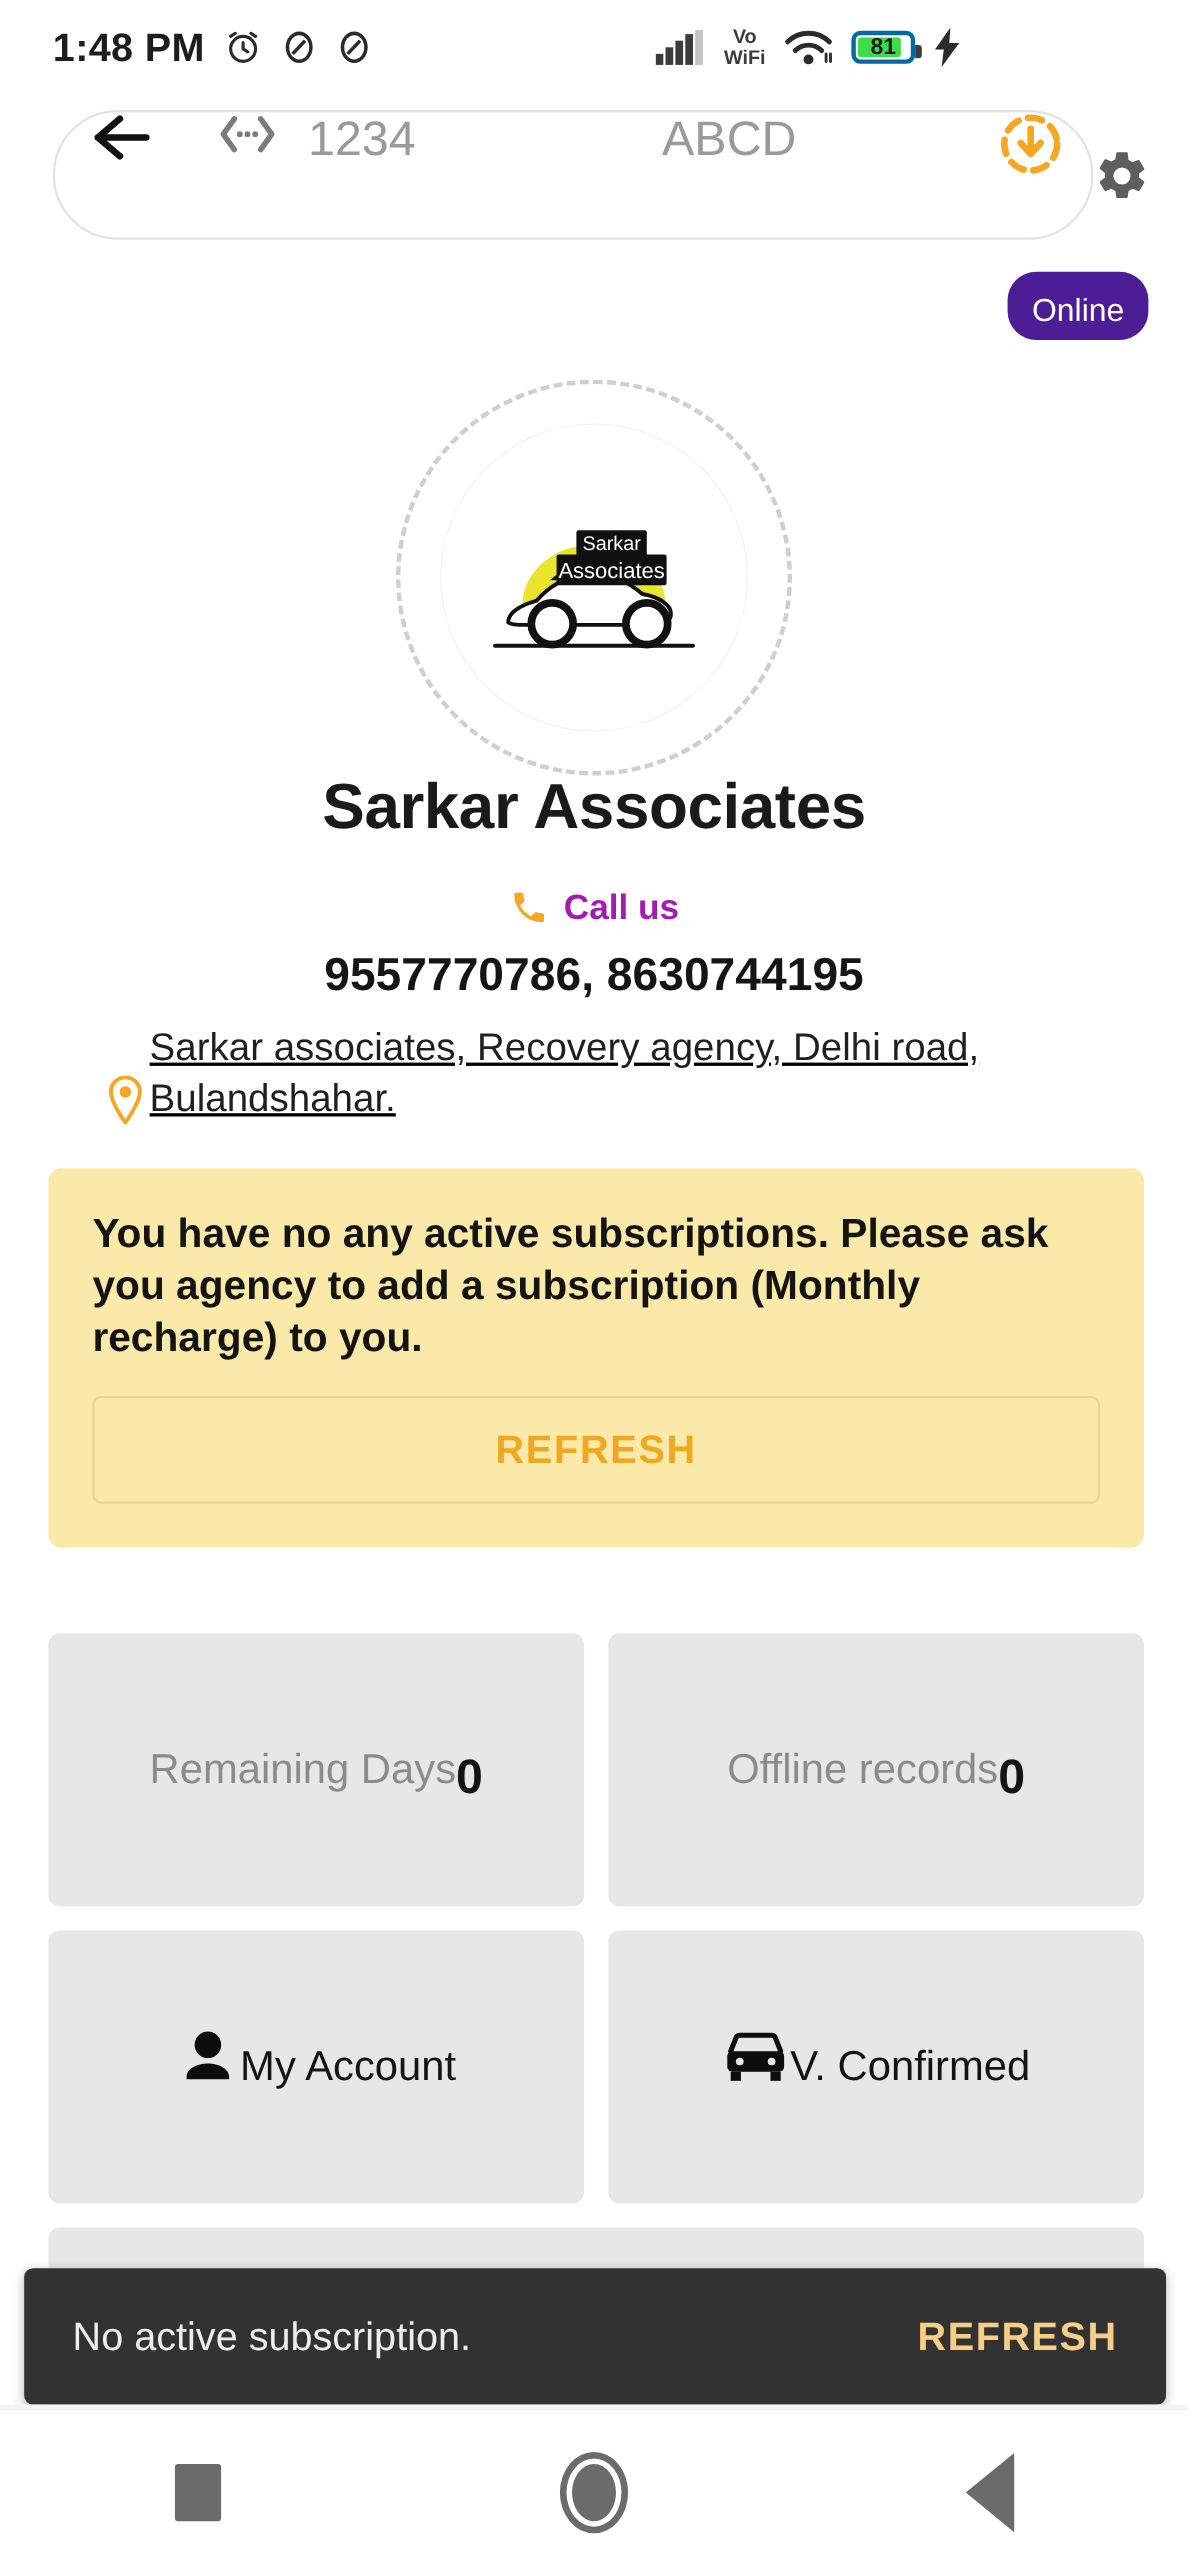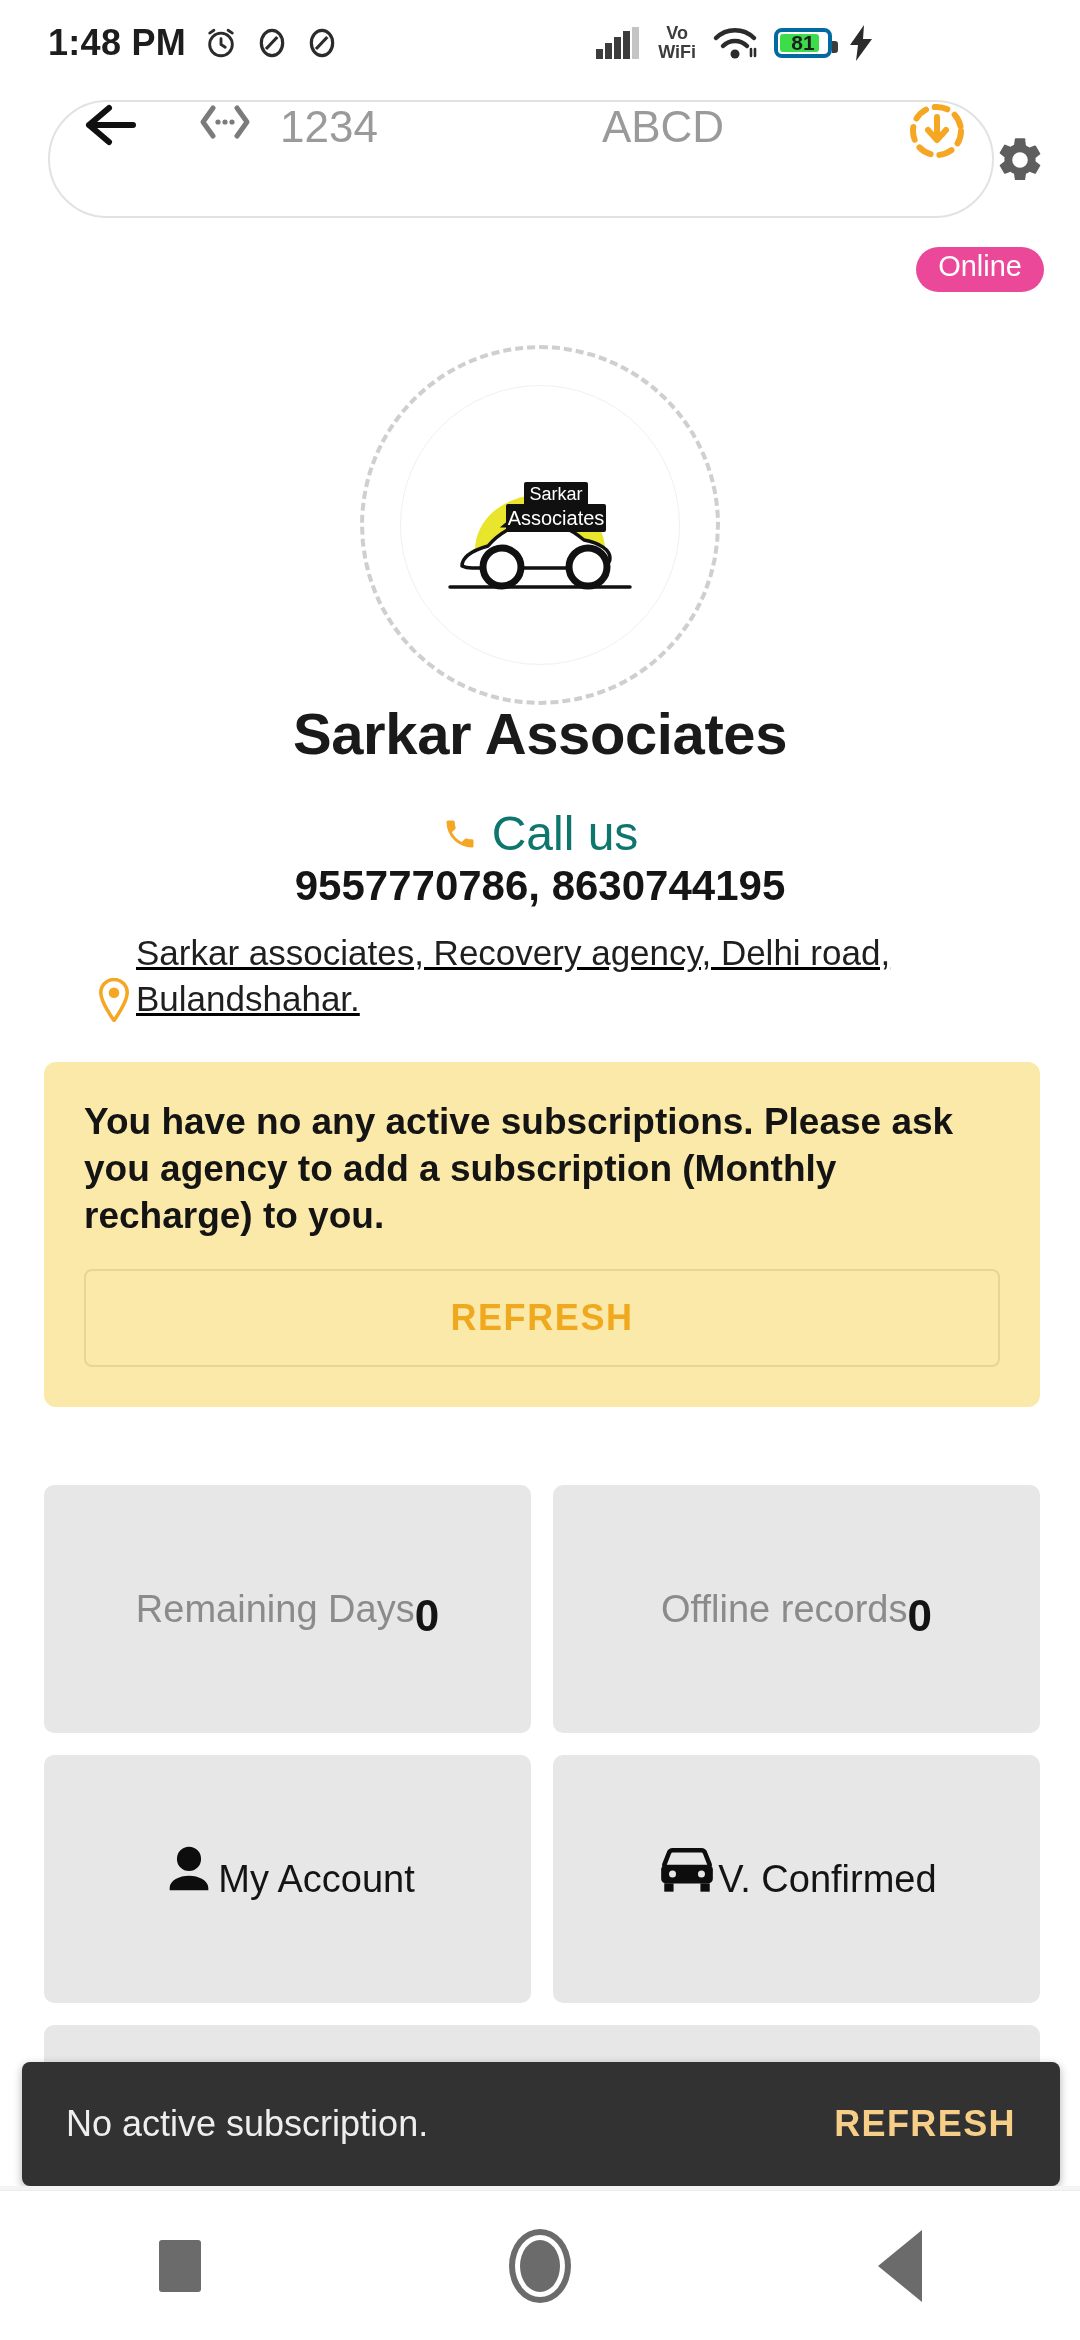--- a/index.html
+++ b/index.html
@@ -42,40 +42,40 @@
   .pill-back { width: 120px; display: flex; align-items: center; justify-content: center; }
   .pill-dots { width: 110px; display: flex; align-items: center; justify-content: center; }
   .pill-num { font-size: 44px; color: #9a9a9a; font-weight: 500; width: 200px; text-align: left; }
   .pill-abcd { font-size: 44px; color: #9a9a9a; font-weight: 500; flex: 1; text-align: center; padding-right: 36px;}
   .pill-dl { width: 110px; display: flex; align-items: center; justify-content: center; }
   .pill-gear { position: absolute; right: 34px; top: 34px; width: 52px; height: 52px; }
 
   
   .online-badge {
     position: absolute; top: 247px; right: 36px;
-    background: #ec4899; color: #ffffff;
+    background: #4c1d95; color: #ffffff;
     font-size: 29px; font-weight: 500;
-    padding: 3px 22px 9px; border-radius: 26px;
+    padding: 20px 22px 9px; border-radius: 26px;
   }
 
   
   .logo-wrap { position: absolute; top: 345px; left: 50%; transform: translateX(-50%);
                width: 360px; height: 360px; }
   .logo-dashed { position: absolute; inset: 0; border-radius: 50%;
                  border: 4px dashed #cfcfcf; }
   .logo-inner { position: absolute; left: 40px; top: 40px; width: 280px; height: 280px;
                 border-radius: 50%; background: #fff; border: 1px solid #f0f0f0;
                 display: flex; align-items: center; justify-content: center; overflow: hidden; }
 
   
   .title { position: absolute; top: 700px; width: 1080px; text-align: center;
            font-size: 58px; font-weight: bold; color: #1a1a1a; letter-spacing: -.4px; }
   .callus { position: absolute; top: 806px; width: 1080px;
             display: flex; align-items: center; justify-content: center; gap: 14px; }
-  .callus-txt { font-size: 48px; color: #0f766e; }
+  .callus-txt { font-size: 32px; color: #a21caf; font-weight: bold; }
   .phones { position: absolute; top: 862px; width: 1080px; text-align: center;
             font-size: 42px; font-weight: bold; color: #151515; }
   .addr { position: absolute; top: 930px; left: 96px; width: 890px;
           display: flex; gap: 4px; align-items: flex-end; text-decoration: underline; }
   .addr-txt { font-size: 35px; color: #1f1f1f; line-height: 46px; }
 
   
   .sub-card { position: absolute; top: 1062px; left: 44px; width: 996px;
               background: #fae9a8; border-radius: 12px; padding: 36px 40px 40px; }
   .sub-text { font-size: 37px; color: #141414; font-weight: bold; line-height: 47px; }

